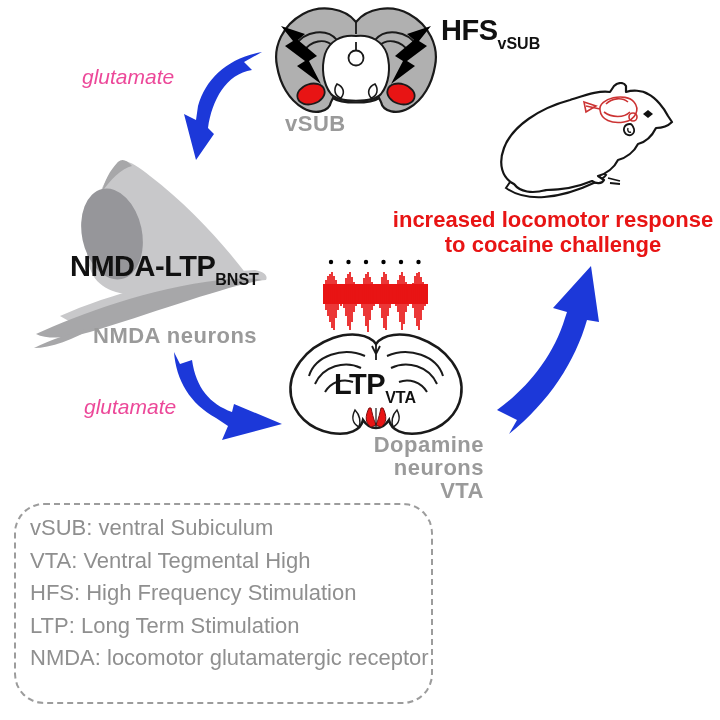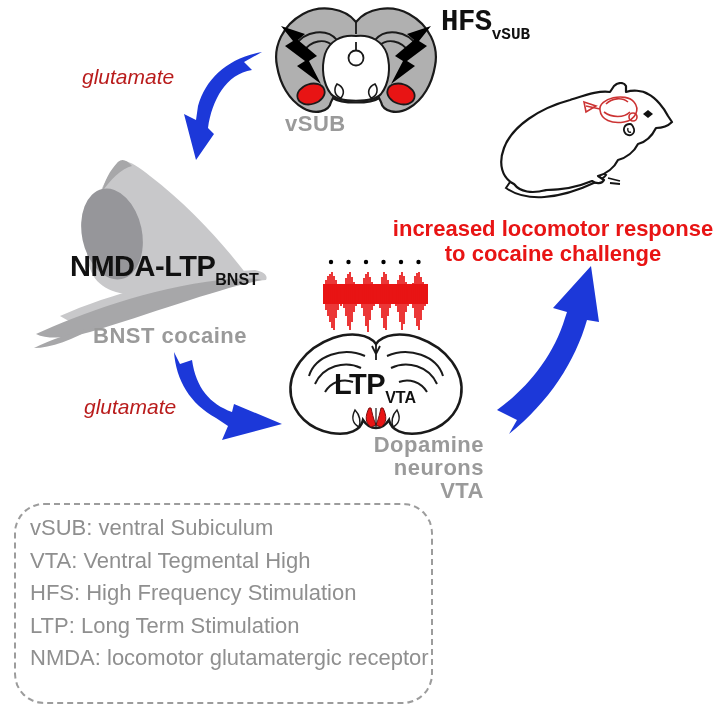--- a/index.html
+++ b/index.html
@@ -4,21 +4,21 @@
 <style>
   html,body{margin:0;padding:0;background:#fff;}
   #canvas{
     position:relative;width:720px;height:720px;background:#ffffff;
     font-family:"Liberation Sans", sans-serif;overflow:hidden;
   }
   .abs{position:absolute;}
   .caption{color:var(--label-gray);font-weight:bold;font-size:22px;letter-spacing:.5px;}
   .bigname{color:#111;font-weight:bold;font-size:29px;letter-spacing:-0.5px;white-space:nowrap;}
   .bigname .sub{font-size:16px;position:relative;top:9px;letter-spacing:0;}
-  .glut{font-style:italic;font-size:21px;color:#b91c1c;}
+  .glut{font-style:italic;font-size:21px;color:#ec4899;}
   .outcome{color:var(--accent-red);font-weight:bold;font-size:22px;line-height:25px;text-align:center;white-space:nowrap;}
   .legend-box{
     left:14px;top:503px;width:419px;height:201px;
     border:2px dashed #9c9c9c;border-radius:30px;box-sizing:border-box;
     padding:7px 0 0 14px;
   }
   .legend-line{color:var(--legend-gray);font-size:22px;line-height:32.5px;white-space:nowrap;}
   .blue{fill:var(--arrow-blue);}
   svg{display:block;}
 </style>
@@ -114,46 +114,46 @@
   <svg class="abs" style="left:170px;top:348px;" width="125" height="95" viewBox="0 0 125 95">
     <path class="blue" d="M4,4 C6,32 20,56 46,70 L58,78 L52,92 L112,76 L64,56 L62,64
          C40,56 26,40 22,12 L10,16 Z"></path>
   </svg>
 
   <svg class="abs" style="left:495px;top:262px;" width="125" height="178" viewBox="0 0 125 178">
     <path class="blue" d="M2,148 C30,128 58,96 70,56 L72,50 L58,46 L96,4 L104,60 L92,58
          C80,100 54,140 14,172 L22,158 Z"></path>
   </svg>
 
-  <div class="abs bigname" style="left:441px;top:6px;font-family:Liberation Mono, monospace;">
+  <div class="abs bigname" style="left:441px;top:14px;">
     <span>HFS</span><span class="sub">vSUB</span>
   </div>
 
   <div class="abs caption" style="left:285px;top:111px;">vSUB</div>
 
   <div class="abs glut" style="left:82px;top:65px;">glutamate</div>
 
   <div class="abs bigname" style="left:70px;top:250px;">
     <span>NMDA-LTP</span><span class="sub">BNST</span>
   </div>
 
-  <div class="abs caption" style="left:93px;top:323px;">BNST cocaine</div>
+  <div class="abs caption" style="left:93px;top:323px;">NMDA neurons</div>
 
   <div class="abs glut" style="left:84px;top:395px;">glutamate</div>
 
   <div class="abs bigname" style="left:334px;top:368px;">
     <span>LTP</span><span class="sub">VTA</span>
   </div>
 
   <div class="abs caption" style="left:284px;top:433px;width:200px;text-align:right;line-height:23px;">
     <div>Dopamine neurons</div>
     <div>VTA</div>
   </div>
 
-  <div class="abs outcome" style="left:388px;top:207px;width:330px;margin-top:9px;">
+  <div class="abs outcome" style="left:388px;top:207px;width:330px;">
     <div>increased locomotor response</div>
     <div>to cocaine challenge</div>
   </div>
 
   <div class="abs legend-box">
     <div class="legend-line">vSUB: ventral Subiculum</div>
     <div class="legend-line">VTA: Ventral Tegmental High</div>
     <div class="legend-line">HFS: High Frequency Stimulation</div>
     <div class="legend-line">LTP: Long Term Stimulation</div>
     <div class="legend-line">NMDA: locomotor glutamatergic receptor</div>

